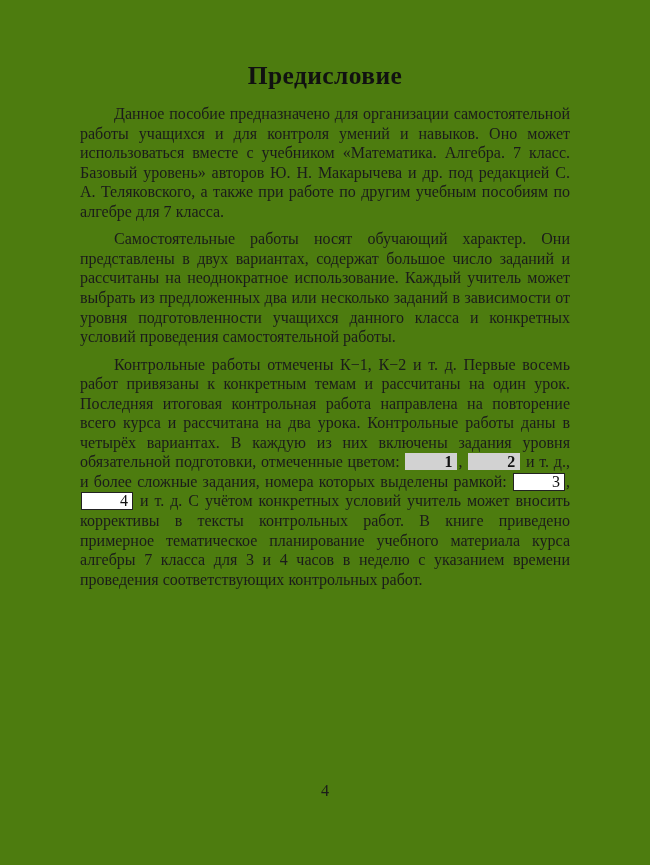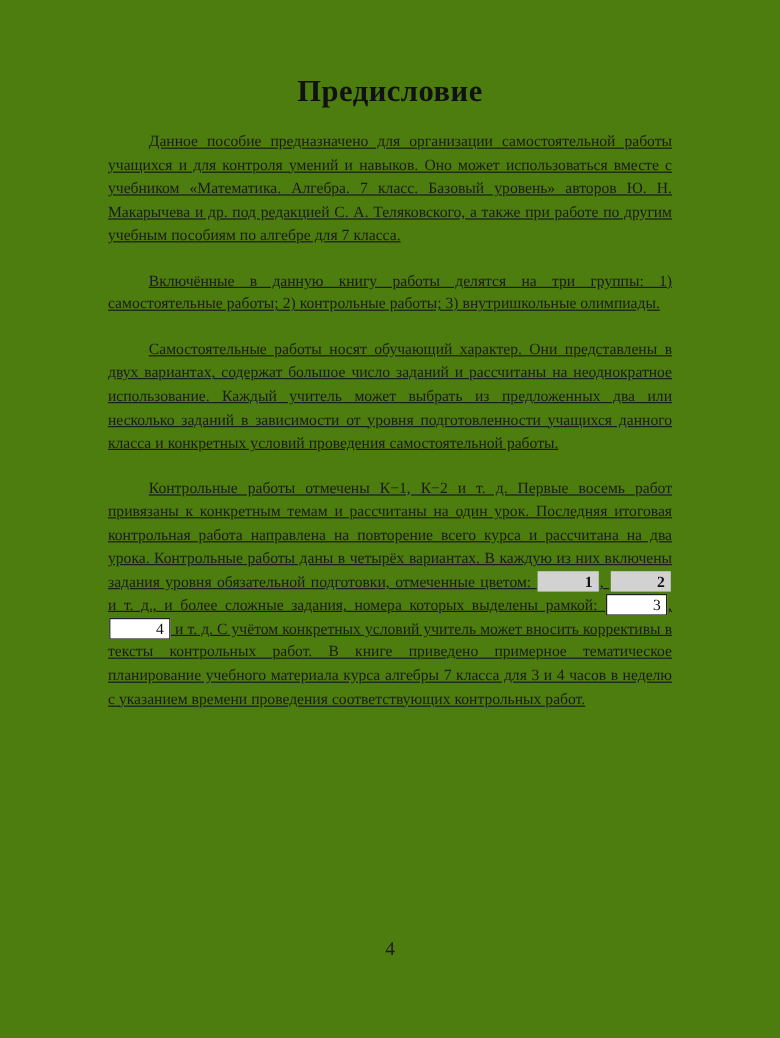--- a/index.html
+++ b/index.html
@@ -38,31 +38,30 @@
     font-size: 25.5px;
     font-weight: bold;
     text-align: center;
     letter-spacing: 0.4px;
     margin: 0 0 14px 0;
     line-height: 1.1;
     color: #111111;
   }
 
   p.para {
-    margin: 18px;
+    margin: 8px;
     padding: 0;
-    font-size: 13px;
+    font-size: 16px;
     line-height: 19.55px;
     text-align: justify;
     text-align-last: left;
     text-indent: 34px;
     hyphens: manual;
     word-spacing: 0.1px;
     color: #1b1b1b;
-    text-decoration: underline;
   }
 
   
   .num-filled {
     display: inline-block;
     background: #d2d2d2;
     padding: 0px 5px;
     margin: 0 1px;
     font-weight: bold;
     line-height: 17px;
@@ -92,21 +91,20 @@
 <body>
 
 <div class="page">
 
   <div class="content">
 
     <h1 class="page-title">Предисловие</h1>
 
     <p class="para">Данное пособие предназначено для организации самостоятельной работы учащихся и для контроля умений и навыков. Оно может использоваться вместе с учебником «Математика. Алгебра. 7 класс. Базовый уровень» авторов Ю. Н. Макарычева и др. под редакцией С. А. Теляковского, а также при работе по другим учебным пособиям по алгебре для 7 класса.</p>
 
-    <p class="para">Включённые в данную книгу работы делятся на три группы: 1) самостоятельные работы; 2) контрольные работы; 3) внутришкольные олимпиады.</p>
 
 
     <p class="para">Самостоятельные работы носят обучающий характер. Они представлены в двух вариантах, содержат большое число заданий и рассчитаны на неоднократное использование. Каждый учитель может выбрать из предложенных два или несколько заданий в зависимости от уровня подготовленности учащихся данного класса и конкретных условий проведения самостоятельной работы.</p>
 
     <p class="para">Контрольные работы отмечены К−1, К−2 и т. д. Первые восемь работ привязаны к конкретным темам и рассчитаны на один урок. Последняя итоговая контрольная работа направлена на повторение всего курса и рассчитана на два урока. Контрольные работы даны в четырёх вариантах. В каждую из них включены задания уровня обязательной подготовки, отмеченные цветом: <span class="num-filled">1</span>, <span class="num-filled">2</span> и т. д., и более сложные задания, номера которых выделены рамкой: <span class="num-boxed">3</span>, <span class="num-boxed">4</span> и т. д. С учётом конкретных условий учитель может вносить коррективы в тексты контрольных работ. В книге приведено примерное тематическое планирование учебного материала курса алгебры 7 класса для 3 и 4 часов в неделю с указанием времени проведения соответствующих контрольных работ.</p>
 
 
 
   </div>
 

